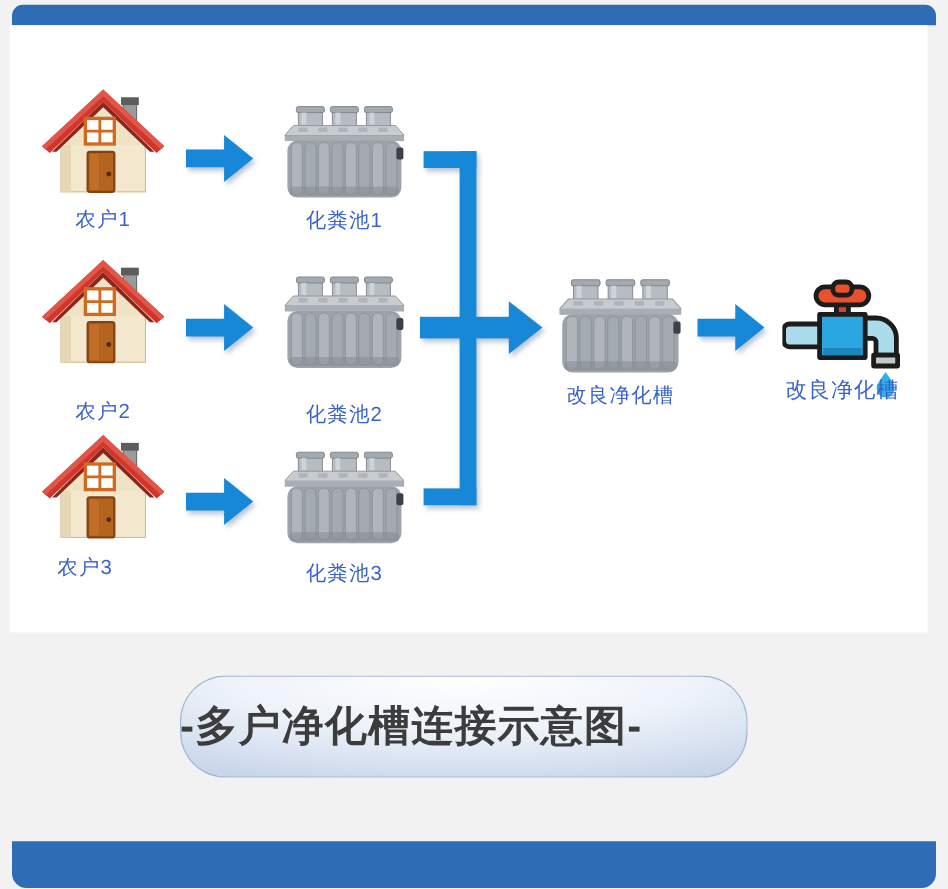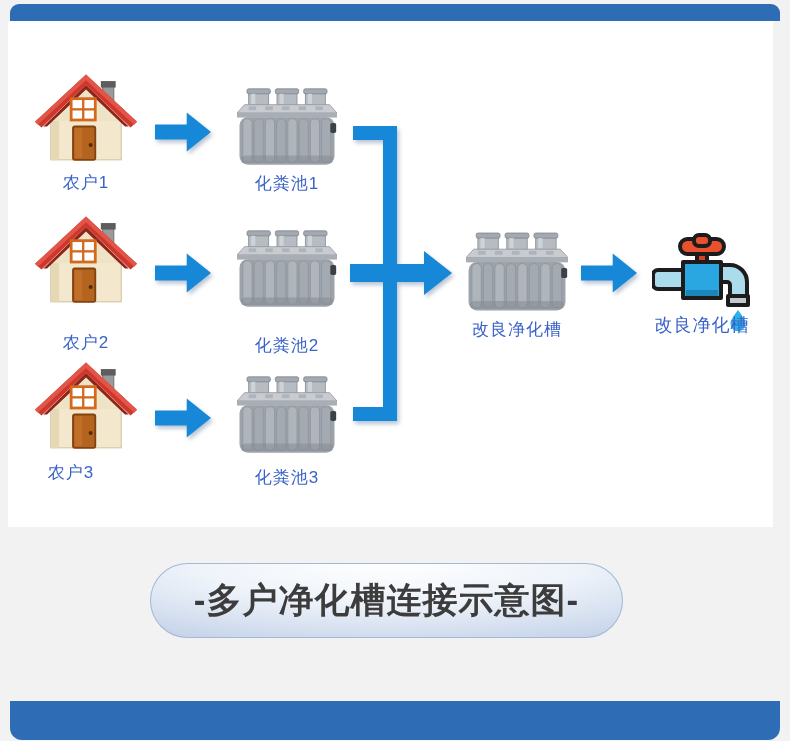--- a/index.html
+++ b/index.html
@@ -20,24 +20,24 @@
   .banner-top{top:4px;height:17px;border-radius:9px 9px 0 0;}
   .banner-bottom{top:701px;height:39px;border-radius:0 0 12px 12px;}
   .card{position:absolute;left:8px;top:21px;width:765px;height:506px;background:var(--card-bg);}
   .abs{position:absolute;}
   .lbl{
     position:absolute;color:var(--label-blue);font-size:17px;line-height:20px;
     text-align:center;white-space:nowrap;letter-spacing:1px;
   }
   .arrow{filter:drop-shadow(2px 3px 2px rgba(20,60,110,.30));}
   .caption-pill{
-    position:absolute;left:150px;top:563px;width:473px;height:75px;border-radius:38px;
+    position:absolute;left:150px;top:563px;width:473px;height:85px;border-radius:38px;
     background:radial-gradient(130% 170% at 50% 0%, #ffffff 0%, #eef3fa 32%, #c9d6ea 64%, #a9bedd 100%);
     box-shadow:inset 0 0 0 1px #a3b8d6;
-    display:flex;align-items:center;justify-content:center;
+    display:flex;align-items:center;
   }
   .caption-pill span{
     color:var(--caption-text);font-size:35px;font-weight:bold;letter-spacing:1px;
   }
   svg{display:block;}
 </style>
 </head>
 <body>
 
 <svg width="0" height="0" style="position:absolute" aria-hidden="true">

